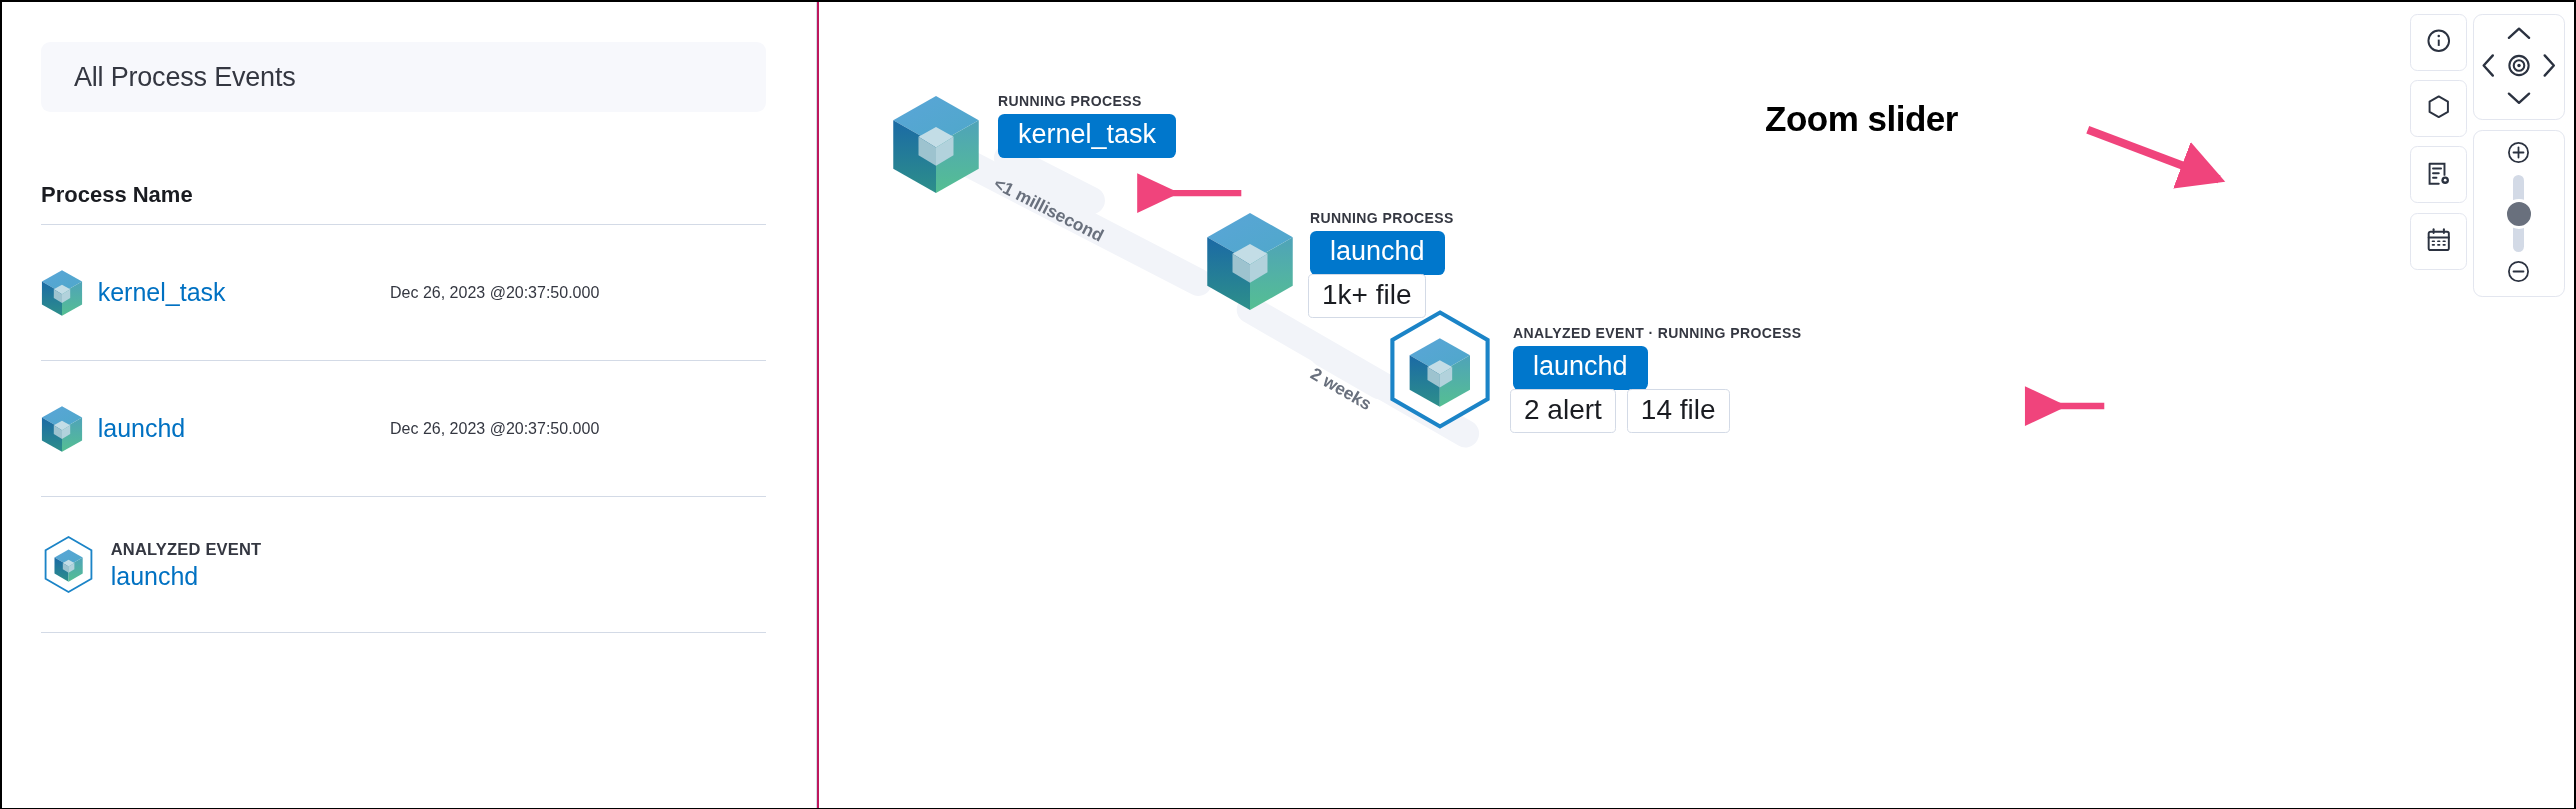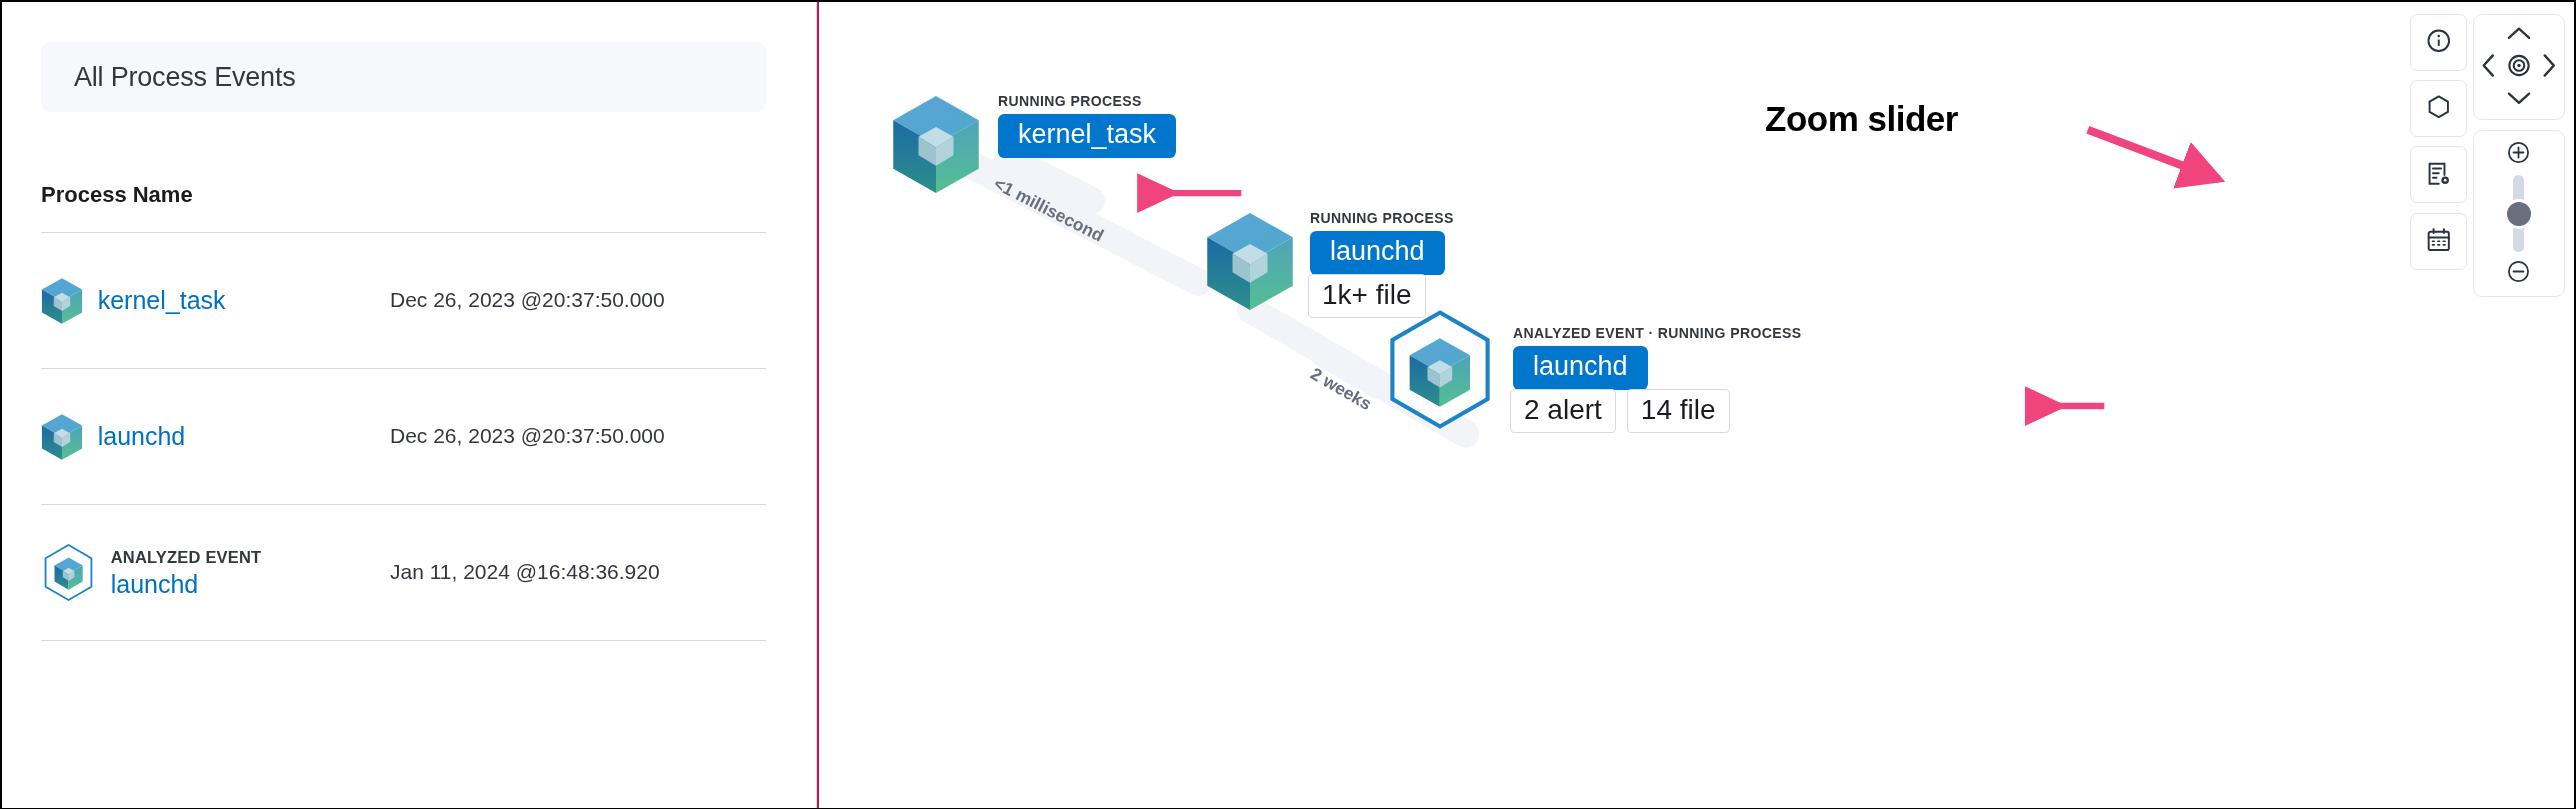--- a/index.html
+++ b/index.html
@@ -52,21 +52,21 @@
   }
 
   #events-table {
     position: absolute;
     left: 39px;
     top: 180px;
     width: 725px;
   }
   .thead {
     display: flex;
-    padding-bottom: 24px;
+    padding-bottom: 16px;
     border-bottom: 1.8px solid #d3dae6;
   }
   .th {
     font-size: 22px;
     font-weight: bold;
     color: #1a1c21;
   }
   .col-name { width: 349px; }
   .col-ts   { width: 367px; }
 
@@ -96,21 +96,21 @@
     letter-spacing: 0.2px;
     line-height: 1.5;
   }
   .proc-name {
     font-size: 25px;
     color: #0071c2;
     line-height: 1.25;
   }
   .cell-ts {
     width: 367px;
-    font-size: 21px;
+    font-size: 16px;
     color: #343741;
     line-height: 1.45;
   }
 
   
   .cube {
     display: block;
   }
   .cube-wrap {
     position: relative;
@@ -359,24 +359,20 @@
                 <polygon points="14,22 23,27.5 23,37 14,31.5" fill="#9dc3cf"></polygon>
                 <polygon points="32,22 32,31.5 23,37 23,27.5" fill="#b2d2dc"></polygon>
               </g>
             </svg>
           </span>
           <span class="proc-text">
             <span class="proc-kind">ANALYZED EVENT</span>
             <span class="proc-name">launchd</span>
           </span>
         </div>
-        <div class="td cell-ts">
-          <div><span>Jan 11, 2024 @</span></div>
-          <div><span>16:48:36.920</span></div>
-        </div>
       </div>
 
     </div>
   </div>
 
   <div id="graph">
 
     <svg id="graph-svg" width="1759" height="810" viewBox="0 0 1916 882">
       <g stroke="#f2f4f9" stroke-width="30" stroke-linecap="round" fill="none">
         <path d="M 127,157 L 413,305"></path>

